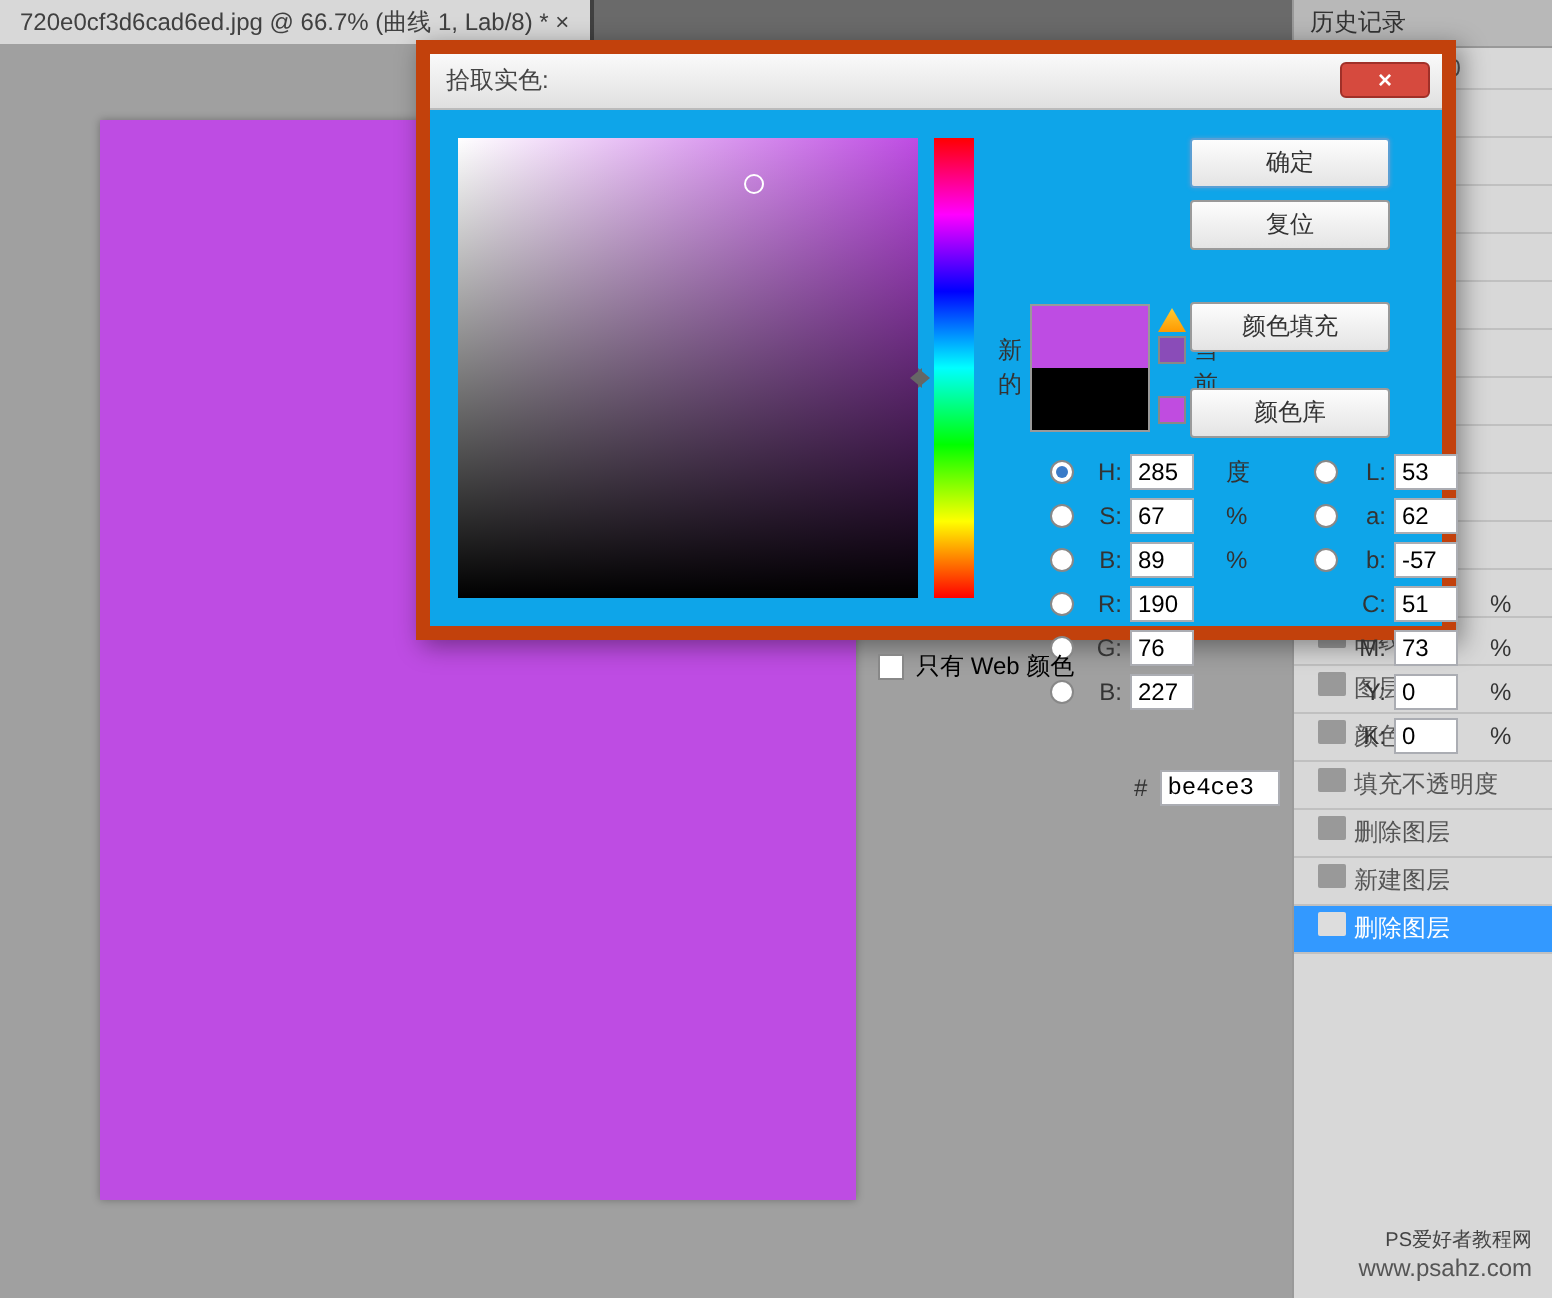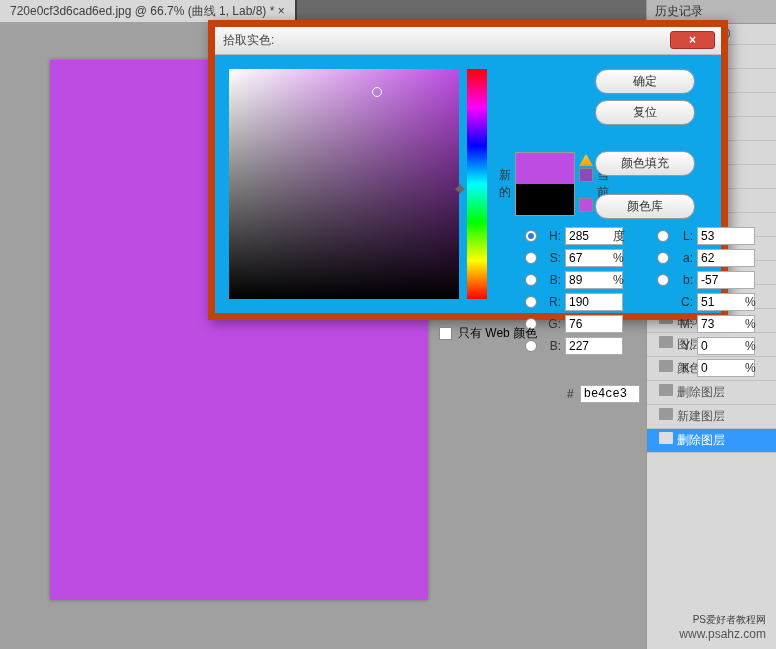--- a/index.html
+++ b/index.html
@@ -27,28 +27,28 @@
 .hue-strip{width:20px;height:230px;background:linear-gradient(to top,#ff0000,#ffff00,#00ff00,#00ffff,#0000ff,#ff00ff,#ff0000);position:relative}
 .hue-right{left:-8px;top:115px;border-left:6px solid #666}
 .mid-col{width:84px;display:flex;flex-direction:row;align-items:center;gap:4px}
 .mid-label{color:#333}
 .swatch-box{width:60px;height:64px;border:1px solid #999;display:flex;flex-direction:column}
 .sw-new{flex:1;background:#be4ce3}
 .sw-cur{flex:1;background:#000}
 .warn-icon{width:14px;height:12px;background:linear-gradient(#ffcc33,#ff9900);clip-path:polygon(50% 0,100% 100%,0 100%);margin:2px auto}
 .tiny-sw{width:14px;height:14px;border:1px solid #888;margin:1px auto}
 .right-col{width:100px;display:flex;flex-direction:column;gap:6px;align-items:stretch}
-.btn{background:linear-gradient(#fdfdfd,#e4e4e4);border:1px solid #9a9a9a;border-radius:12px;padding:3px 0;text-align:center;color:#333;cursor:pointer}
+.btn{background:linear-gradient(#fdfdfd,#e4e4e4);border:1px solid #9a9a9a;border-radius:2px;padding:3px 0;text-align:center;color:#333;cursor:pointer}
 .btn.primary{border:1px solid #5a9fd4;box-shadow:0 0 2px #5a9fd4}
 .fields{position:absolute;left:310px;top:200px;width:400px}
 .fgrid{display:grid;grid-template-columns:14px 18px 44px 16px 20px 14px 18px 44px 16px;gap:4px 4px;align-items:center}
 .radio{width:12px;height:12px;border:1px solid #888;border-radius:50%;background:#fff;position:relative}
 .radio.on::after{content:"";position:absolute;inset:2px;background:#3a7bc8;border-radius:50%}
 .flabel{color:#333;text-align:right}
-.finput{width:58px;height:18px;border:1px solid #abadb3;background:#fff;padding:0 3px;text-align:left}
+.finput{width:32px;height:18px;border:1px solid #abadb3;background:#fff;padding:0 3px;text-align:left}
 .funit{color:#333}
 .hex-row{display:flex;align-items:center;gap:6px;margin-top:8px;margin-left:42px}
 .web-row{position:absolute;left:224px;top:298px;display:flex;align-items:center;gap:6px}
 .chk{width:13px;height:13px;border:1px solid #888;background:#fff}
 .watermark{position:absolute;right:10px;bottom:8px;color:#555;text-align:right;font-size:12px}
 .watermark .t{font-size:10px;color:#444}
 </style>
 </head>
 <body>
 
@@ -71,20 +71,21 @@
       <div class="history-item">图层</div>
       <div class="history-item">图层</div>
       <div class="history-item">颜色 1图</div>
       <div class="history-item">可选颜色</div>
       <div class="history-item">图层</div>
       <div class="history-item">颜色</div>
       <div class="history-item">1 图层</div>
       <div class="history-item">曲线图层</div>
       <div class="history-item">图层</div>
       <div class="history-item">颜色填充</div>
+      <div class="history-item">填充不透明度</div>
       <div class="history-item">删除图层</div>
       <div class="history-item">新建图层</div>
       <div class="history-item sel">删除图层</div>
     </div>
 </div>
 
 <div class="dialog">
   <div class="dlg-title">
     <span>拾取实色:</span>
     <div class="dlg-close">×</div>

